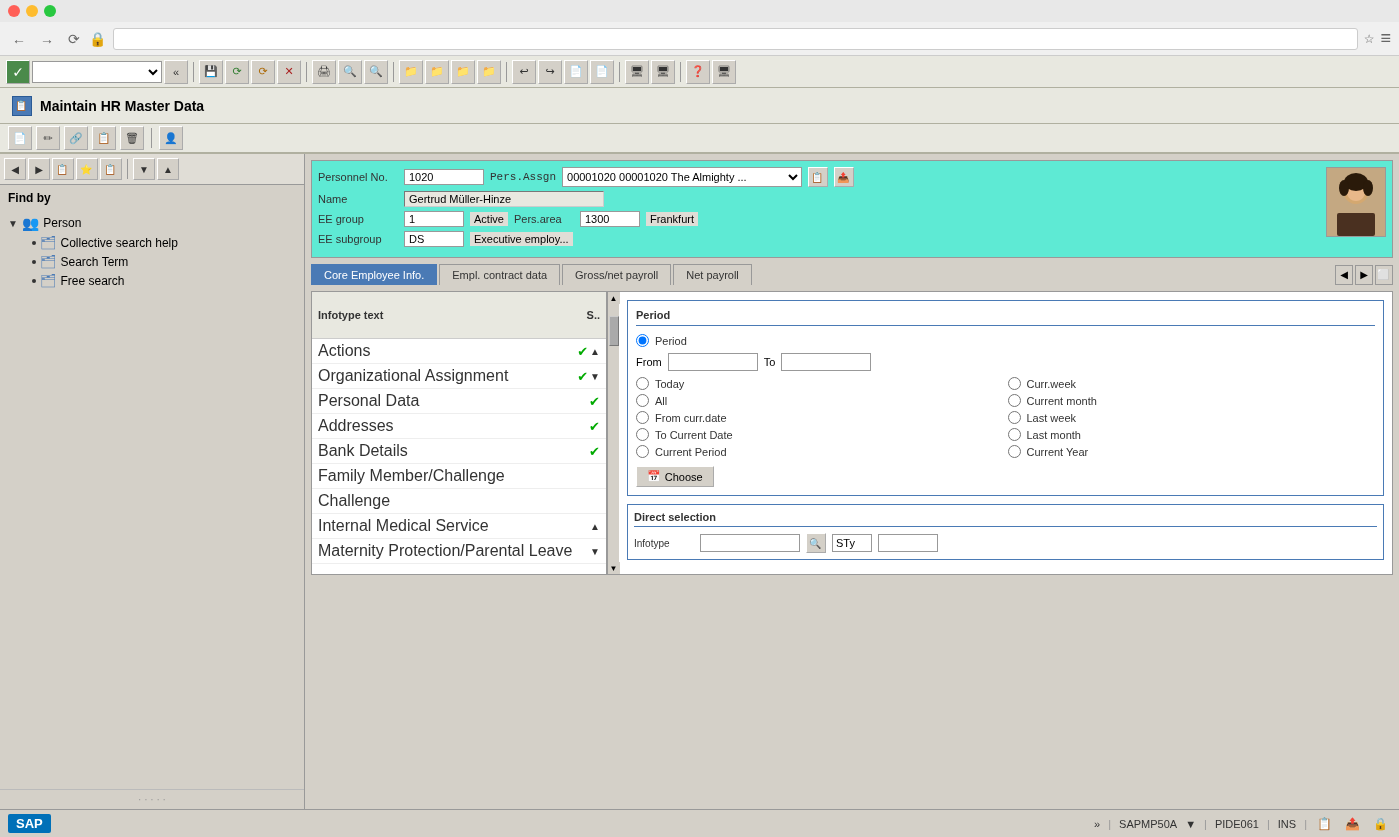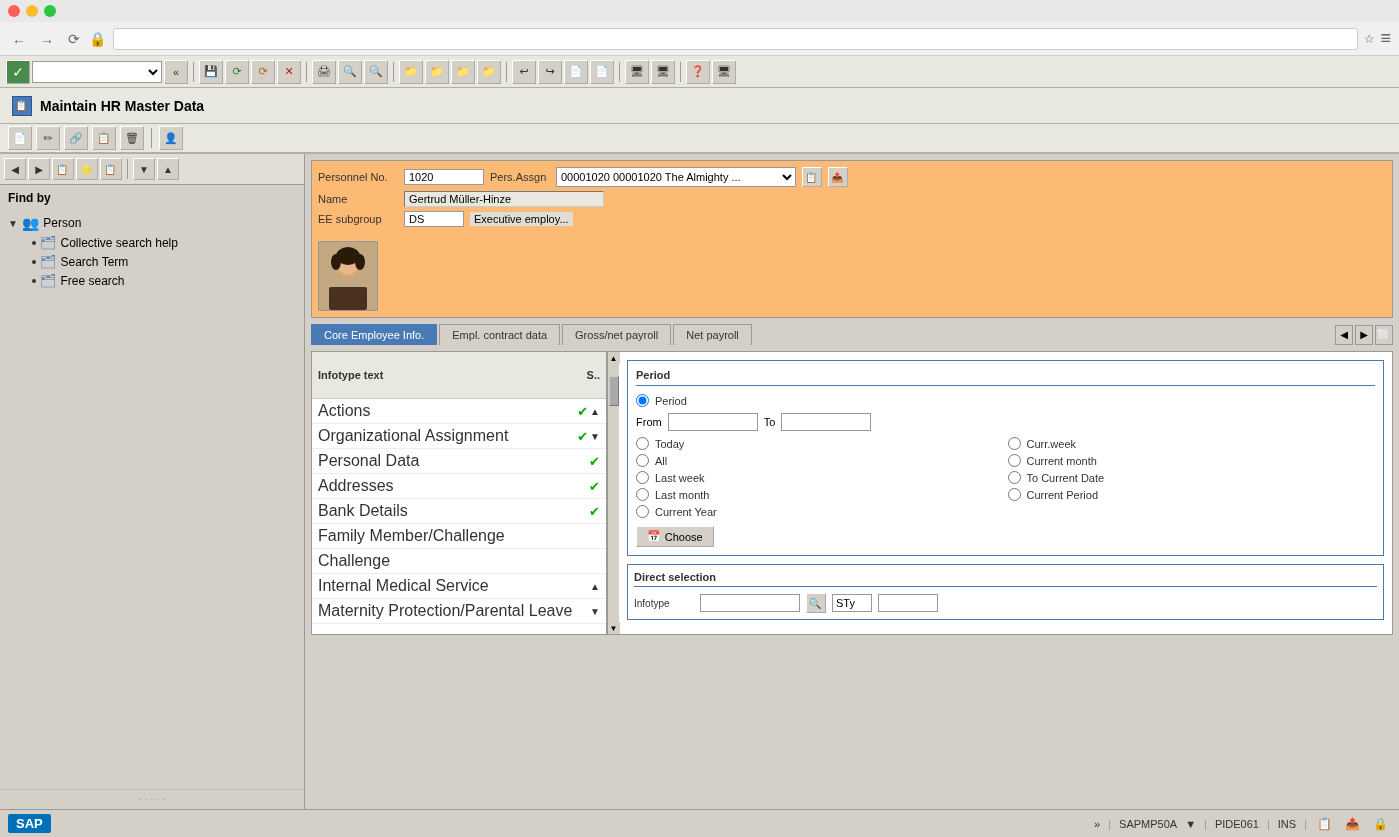--- a/index.html
+++ b/index.html
@@ -207,26 +207,25 @@
       background: #d4d0c8;
       padding: 6px;
       display: flex;
       flex-direction: column;
       gap: 6px;
       overflow: auto;
     }
 
     
     .emp-header {
-      background: #fdba74;
+      background: #5eead4;
       border: 1px solid #999;
       padding: 6px;
       display: flex;
       gap: 10px;
-      flex-direction: column;
     }
     .emp-fields {
       flex: 1;
     }
     .emp-row {
       display: flex;
       align-items: center;
       margin-bottom: 4px;
       gap: 6px;
     }
@@ -647,32 +646,40 @@
     <div style="text-align:center;padding:4px;font-size:10px;color:#999;border-top:1px solid #bbb;">· · · · ·</div>
   </div>
 
   <div class="right-panel">
 
     <div class="emp-header">
       <div class="emp-fields">
         <div class="emp-row">
           <span class="emp-label">Personnel No.</span>
           <span class="emp-value" style="width:80px;">1020</span>
-          <span class="emp-label" style="min-width:60px;">Pers.Assgn</span>
+          <span class="emp-label" style="min-width:60px;font-family:Liberation Mono, monospace;">Pers.Assgn</span>
           <div class="pers-assgn-row">
             <select class="pers-dropdown">
               <option>00001020 00001020 The Almighty ...</option>
             </select>
             <div class="icon-btn-small">📋</div>
             <div class="icon-btn-small">📤</div>
           </div>
         </div>
         <div class="emp-row">
           <span class="emp-label">Name</span>
           <span class="name-value">Gertrud Müller-Hinze</span>
+        </div>
+        <div class="emp-row">
+          <span class="emp-label">EE group</span>
+          <span class="emp-value" style="width:30px;">1</span>
+          <span class="emp-value-auto">Active</span>
+          <span class="emp-label" style="min-width:60px;">Pers.area</span>
+          <span class="emp-value" style="width:40px;">1300</span>
+          <span class="emp-value-auto">Frankfurt</span>
         </div>
         <div class="emp-row">
           <span class="emp-label">EE subgroup</span>
           <span class="emp-value" style="width:30px;">DS</span>
           <span class="emp-value-auto">Executive employ...</span>
         </div>
       </div>
 
       <div class="emp-photo">
 
@@ -792,20 +799,24 @@
               <input type="radio" name="period" class="radio-input" style="">
               <span class="radio-label">Curr.week</span>
             </div>
             <div class="radio-row">
               <input type="radio" name="period" class="radio-input" style="">
               <span class="radio-label">All</span>
             </div>
             <div class="radio-row">
               <input type="radio" name="period" class="radio-input" style="">
               <span class="radio-label">Current month</span>
+            </div>
+            <div class="radio-row">
+              <input type="radio" name="period" class="radio-input" style="">
+              <span class="radio-label">From curr.date</span>
             </div>
             <div class="radio-row">
               <input type="radio" name="period" class="radio-input" style="">
               <span class="radio-label">Last week</span>
             </div>
             <div class="radio-row">
               <input type="radio" name="period" class="radio-input" style="">
               <span class="radio-label">To Current Date</span>
             </div>
             <div class="radio-row">

